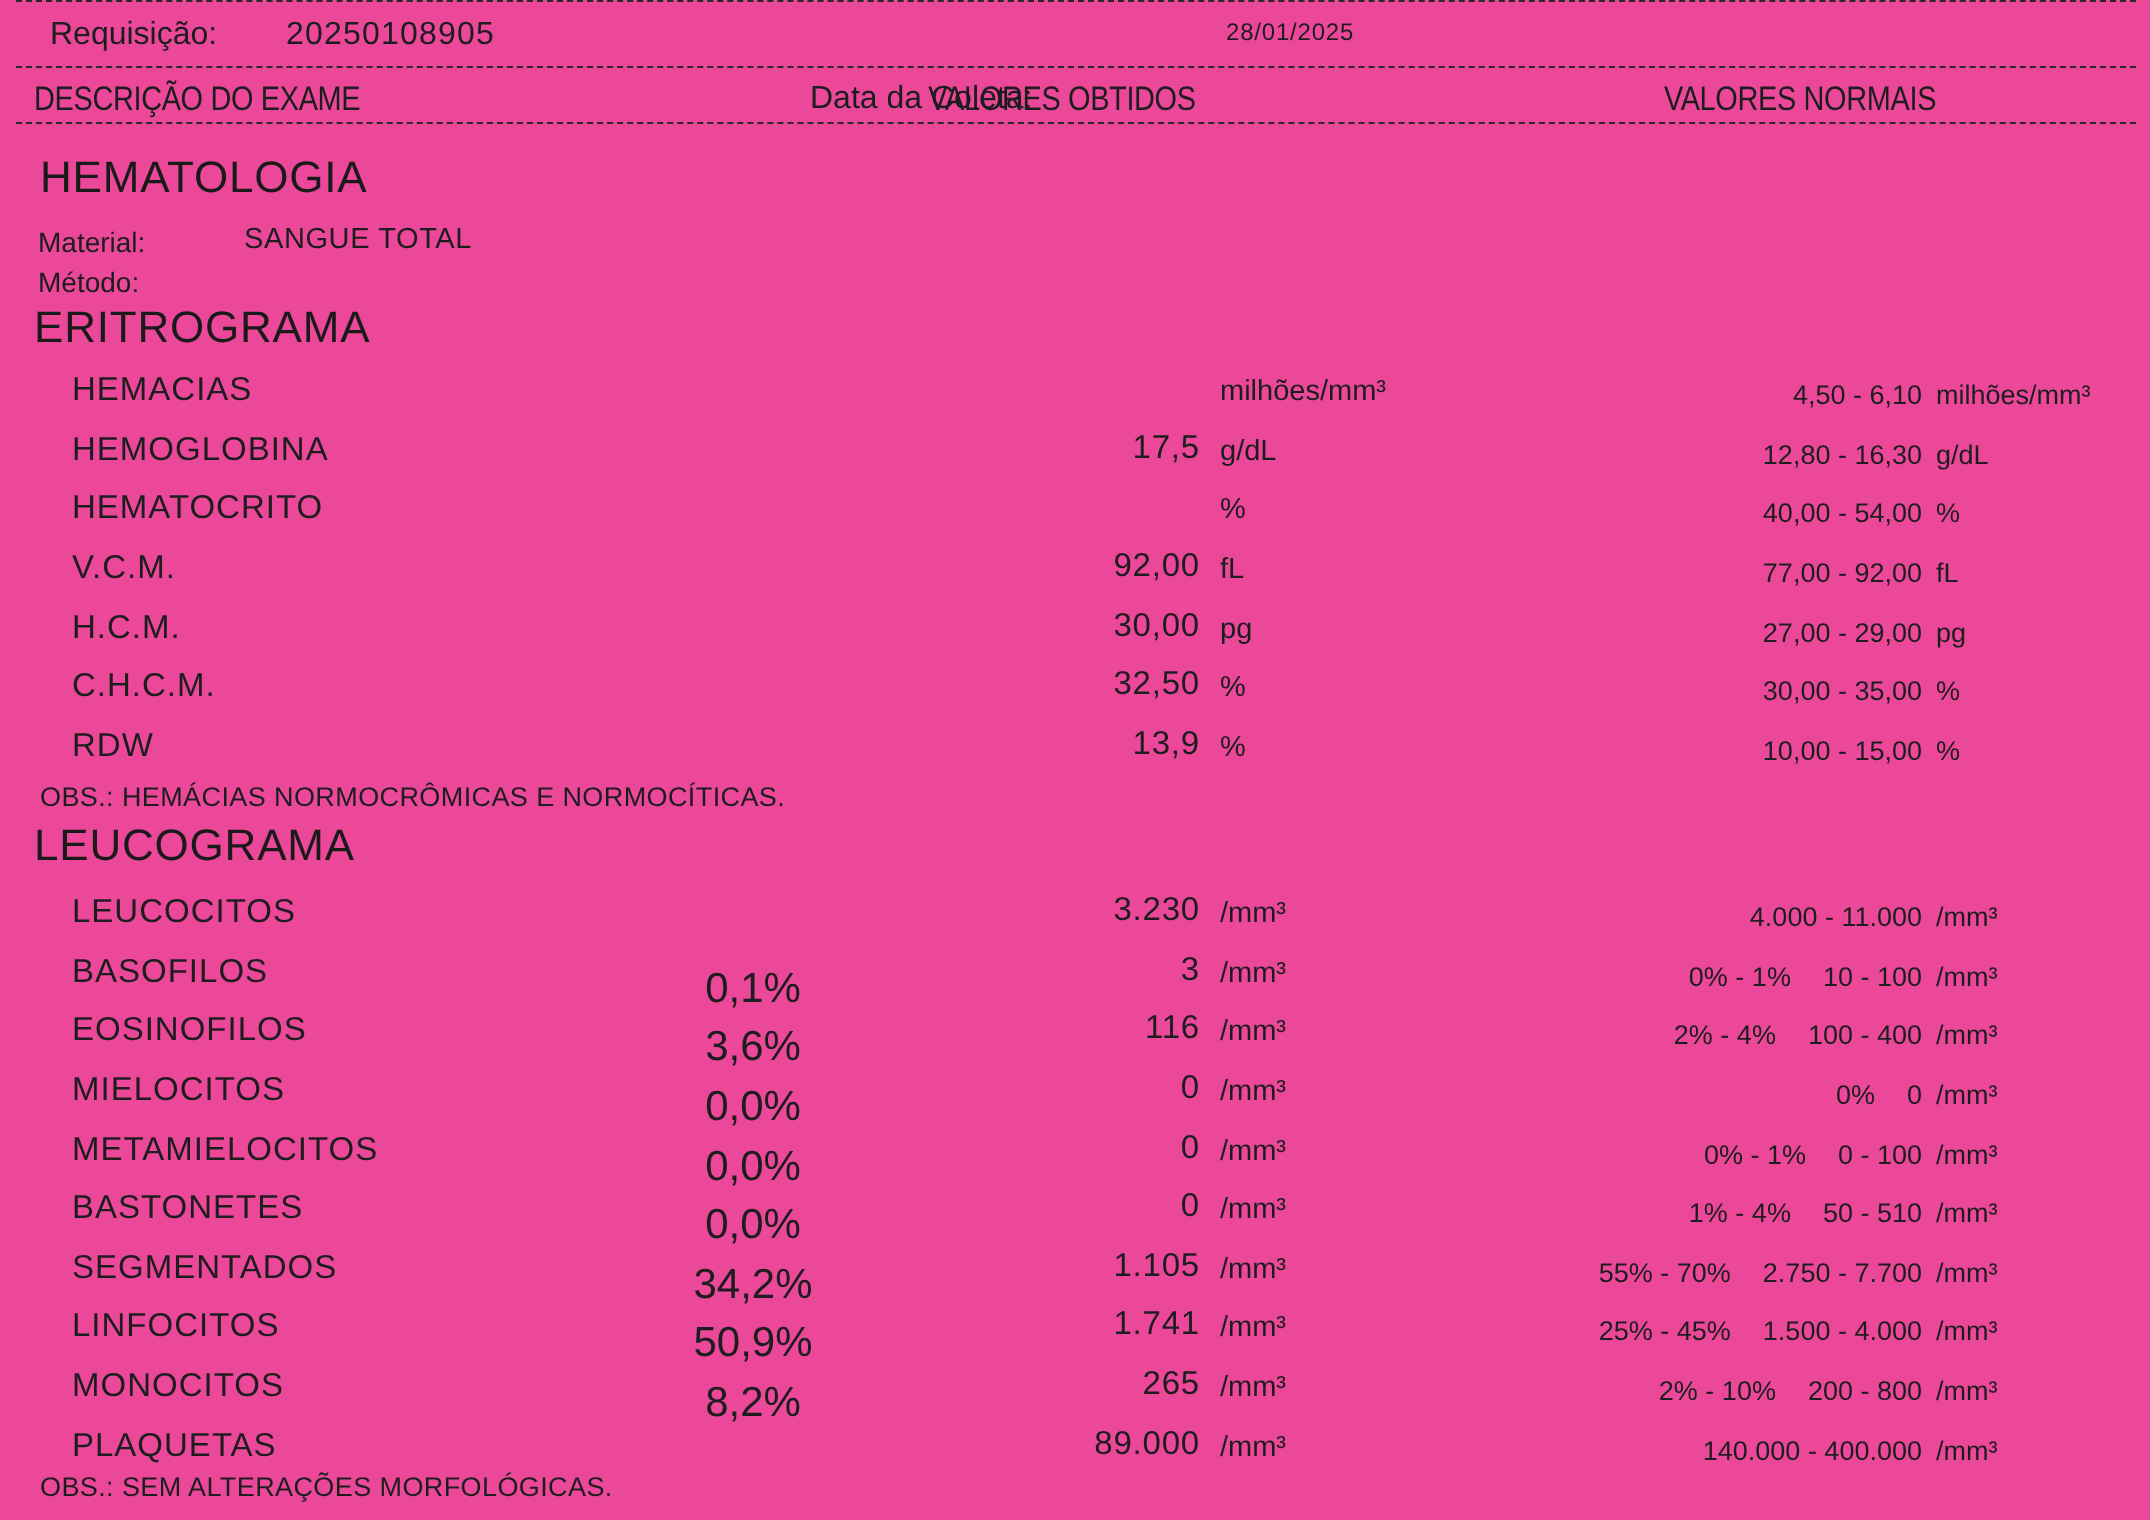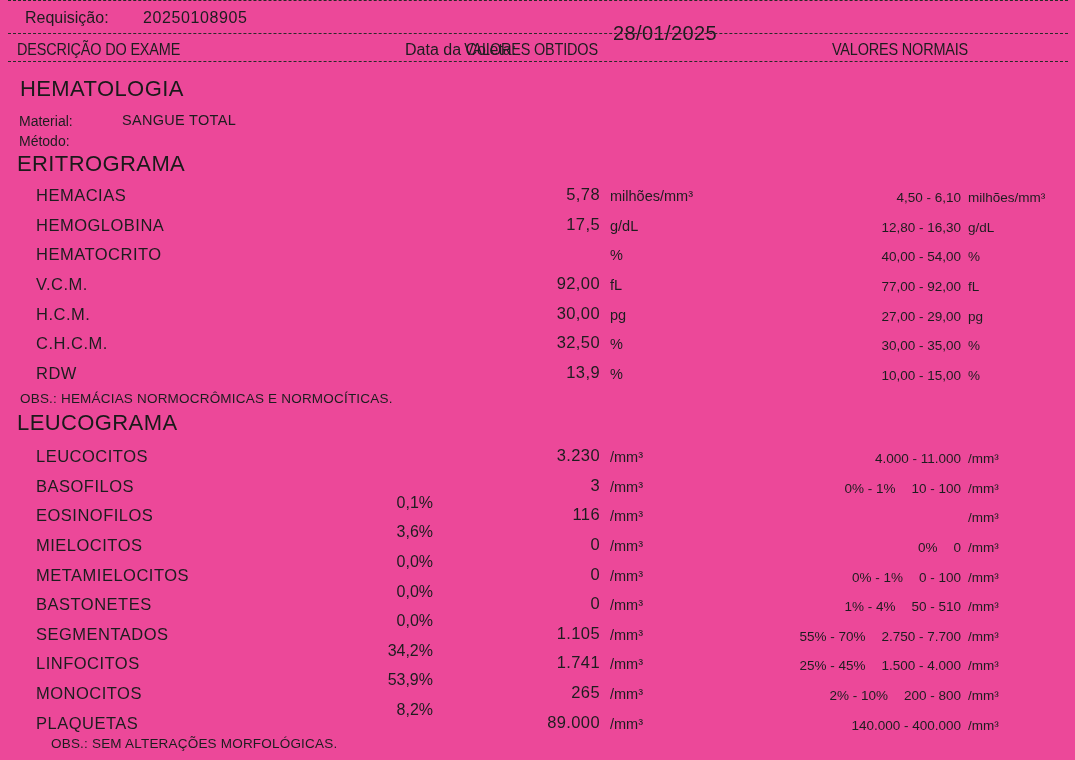--- a/index.html
+++ b/index.html
@@ -11,51 +11,51 @@
   }
   .abs { position:absolute; white-space:nowrap; }
   .dash { position:absolute; left:8px; width:1060px; border-top:1.6px dashed #2a2a2a; height:0; }
   .dash-top { top:0; }
   .dash-2 { top:33px; }
   .dash-3 { top:61px; }
 
   .req-label   { left:25px;  top:9px;  font-size:16px; }
   .req-value   { left:143px; top:9px;  font-size:16px; letter-spacing:0.6px; }
   .date-label  { left:405px; top:9px;  font-size:16px;margin-top:32px; }
-  .date-value  { left:613px; top:22px;  font-size:20px; letter-spacing:0.4px; }
+  .date-value  { left:613px; top:9px;  font-size:12px; letter-spacing:0.4px; }
 
   .colhead { top:40px; font-size:17px; letter-spacing:-0.2px; }
   .col-exam    { left:17px; transform:scaleX(0.85); transform-origin:left center; }
   .col-obtained{ left:431px; width:200px; text-align:center; transform:scaleX(0.85); transform-origin:center; }
   .col-normal  { left:800px; width:200px; text-align:center; transform:scaleX(0.85); transform-origin:center; }
 
   .section-title { font-size:22px; letter-spacing:0.4px; color:#1a1a1a; }
   .t-hema  { left:20px; top:76px; }
   .t-erit  { left:17px; top:151px; }
   .t-leuco { left:17px; top:410px; }
 
   .material-label { left:19px;  top:113px; font-size:14px; }
   .material-value { left:122px; top:112px; font-size:14.5px; letter-spacing:0.3px; }
   .method-label   { left:19px;  top:133px; font-size:14px; }
 
   .rows { position:absolute; left:0; width:1063px; }
   .rows-erit  { top:183px; }
   .rows-leuco { top:444px; }
   .row { position:relative; height:29.65px; }
   .row .name   { position:absolute; left:36px;  top:3px; font-size:16.5px; letter-spacing:0.5px; }
-  .row .pct    { position:absolute; left:320px; top:20px; width:113px; text-align:right; font-size:16px; }
+  .row .pct    { position:absolute; left:320px; top:9px; width:113px; text-align:center; font-size:21px; }
   .row .val    { position:absolute; left:420px; top:2px; width:180px; text-align:right; font-size:16.5px; letter-spacing:0.4px; }
   .row .vunit  { position:absolute; left:610px; top:5px; font-size:14.5px; }
   .row .normal { position:absolute; left:620px; top:7px; width:341px; font-size:13.5px;
                  display:flex; justify-content:flex-end; gap:16px; }
   .row .nunit  { position:absolute; left:968px; top:7px; font-size:13.5px; }
 
   .obs { font-size:13.5px; letter-spacing:0.2px; }
   .obs-erit  { left:20px; top:391px;text-align:center; }
-  .obs-leuco { left:20px; top:736px;margin-left:31px; }
+  .obs-leuco { left:20px; top:736px; }
 </style>
 </head>
 <body>
 
 <div class="page">
 
   <div class="dash dash-top"></div>
 
   <span class="abs req-label">Requisição:</span>
   <span class="abs req-value">20250108905</span>
@@ -75,21 +75,20 @@
   <span class="abs material-label">Material:</span>
   <span class="abs material-value">SANGUE TOTAL</span>
   <span class="abs method-label">Método:</span>
 
   <span class="abs section-title t-erit">ERITROGRAMA</span>
 
   <div class="rows rows-erit" id="erit-rows">
       <div class="row">
     <span class="name">HEMACIAS</span>
     <span class="pct"></span>
-    <span class="val">5,78</span>
     <span class="vunit">milhões/mm³</span>
     <span class="normal">
       <span></span>
       <span>4,50 - 6,10</span>
     </span>
     <span class="nunit">milhões/mm³</span>
   </div>
       <div class="row">
     <span class="name">HEMOGLOBINA</span>
     <span class="pct"></span>
@@ -182,20 +181,24 @@
       <span>0% - 1%</span>
       <span>10 - 100</span>
     </span>
     <span class="nunit">/mm³</span>
   </div>
       <div class="row">
     <span class="name">EOSINOFILOS</span>
     <span class="pct">3,6%</span>
     <span class="val">116</span>
     <span class="vunit">/mm³</span>
+    <span class="normal">
+      <span>2% - 4%</span>
+      <span>100 - 400</span>
+    </span>
     <span class="nunit">/mm³</span>
   </div>
       <div class="row">
     <span class="name">MIELOCITOS</span>
     <span class="pct">0,0%</span>
     <span class="val">0</span>
     <span class="vunit">/mm³</span>
     <span class="normal">
       <span>0%</span>
       <span>0</span>
@@ -230,21 +233,21 @@
     <span class="val">1.105</span>
     <span class="vunit">/mm³</span>
     <span class="normal">
       <span>55% - 70%</span>
       <span>2.750 - 7.700</span>
     </span>
     <span class="nunit">/mm³</span>
   </div>
       <div class="row">
     <span class="name">LINFOCITOS</span>
-    <span class="pct">53,9%</span>
+    <span class="pct">50,9%</span>
     <span class="val">1.741</span>
     <span class="vunit">/mm³</span>
     <span class="normal">
       <span>25% - 45%</span>
       <span>1.500 - 4.000</span>
     </span>
     <span class="nunit">/mm³</span>
   </div>
       <div class="row">
     <span class="name">MONOCITOS</span>

